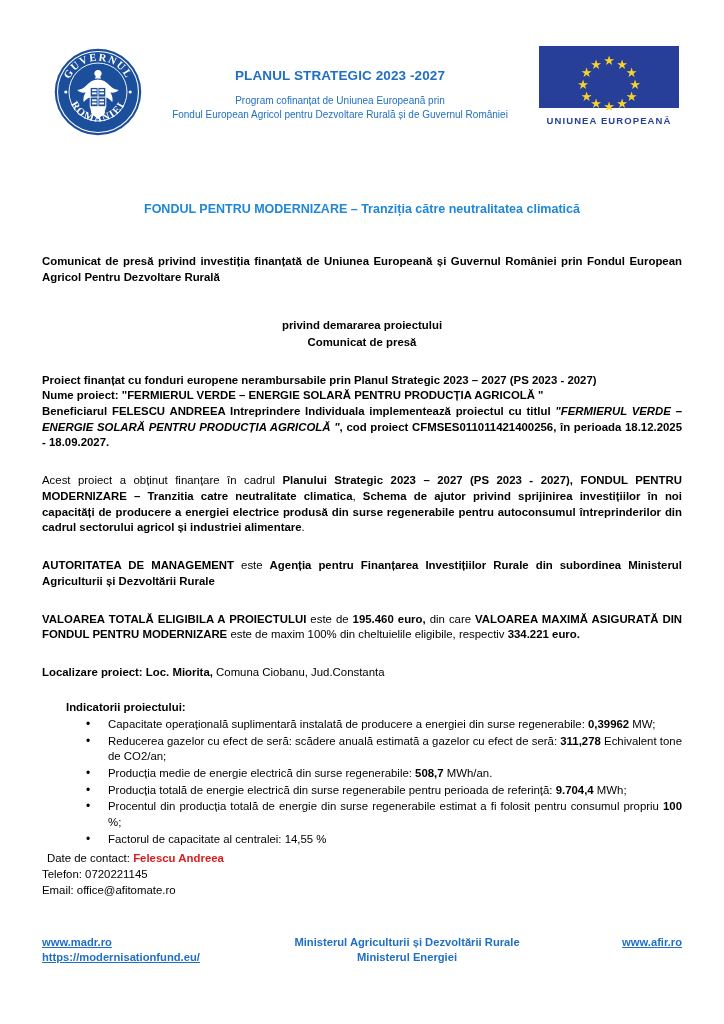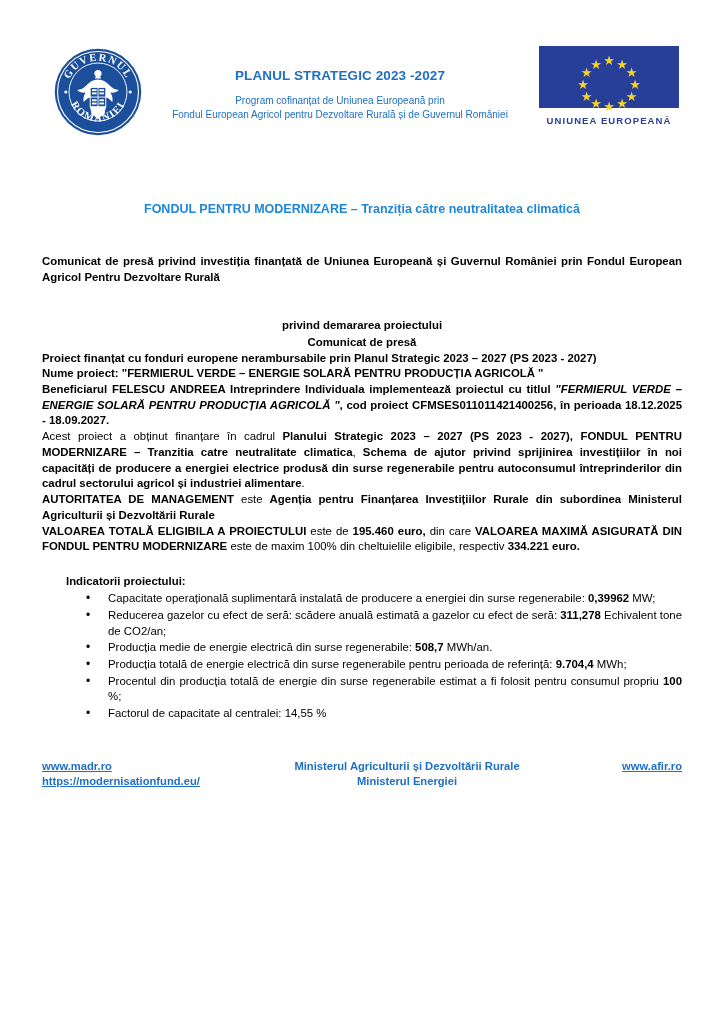--- a/index.html
+++ b/index.html
@@ -97,20 +97,21 @@
     font-weight: bold;
     font-size: 12.5px;
     margin-top: 44px;
   }
 
   
   .para {
     font-size: 11.4px;
     line-height: 1.38;
     text-align: justify;
+    margin-top: 22px;
   }
   .b { font-weight: bold; }
   .bi { font-weight: bold; font-style: italic; }
   .red { color: #E01B1B; font-weight: bold; }
 
   .block-center {
     text-align: center;
     font-size: 11.4px;
     font-weight: bold;
     line-height: 1.45;
@@ -250,21 +251,21 @@
 
   <div class="fond-line">FONDUL PENTRU MODERNIZARE – Tranziția către neutralitatea climatică</div>
 
   <div class="para b" style="margin-top:38px;">Comunicat de presă privind investiția finanțată de Uniunea Europeană și Guvernul României prin Fondul European Agricol Pentru Dezvoltare Rurală</div>
 
   <div class="block-center">
     <div>privind demararea proiectului</div>
     <div>Comunicat de presă</div>
   </div>
 
-  <div class="para-lines" style="">
+  <div class="para-lines" style="margin-top:22px;">
     <div class="b">Proiect finanțat cu fonduri europene nerambursabile prin Planul Strategic 2023 – 2027 (PS 2023 - 2027)</div>
     <div>
       <span class="b">Nume proiect:</span>
       <span class="b">"FERMIERUL VERDE – ENERGIE SOLARĂ PENTRU PRODUCȚIA AGRICOLĂ "</span>
     </div>
     <div style="text-align:justify;">
       <span class="b">Beneficiarul FELESCU ANDREEA Intreprindere Individuala implementează proiectul cu titlul</span>
       <span class="bi">"FERMIERUL VERDE – ENERGIE SOLARĂ PENTRU PRODUCȚIA AGRICOLĂ "</span><span class="b">, cod proiect</span>
       <span class="b">CFMSES011011421400256</span><span class="b">, în perioada</span>
       <span class="b">18.12.2025  - 18.09.2027.</span>
@@ -276,20 +277,23 @@
   </div>
 
   <div class="para">
     <span class="b">AUTORITATEA DE MANAGEMENT</span><span> este </span><span class="b">Agenția pentru Finanțarea Investițiilor Rurale din subordinea Ministerul Agriculturii și Dezvoltării Rurale</span>
   </div>
 
   <div class="para">
     <span class="b">VALOAREA TOTALĂ ELIGIBILA A PROIECTULUI</span><span> este de </span><span class="b">195.460 euro,</span><span> din care </span><span class="b">VALOAREA MAXIMĂ ASIGURATĂ DIN FONDUL PENTRU MODERNIZARE</span><span> este de maxim 100% din cheltuielile eligibile, respectiv </span><span class="b">334.221 euro.</span>
   </div>
 
+  <div class="para">
+    <span class="b">Localizare proiect: Loc. Miorita,</span><span> Comuna Ciobanu, Jud.Constanta</span>
+  </div>
 
   <div class="indicators-head">Indicatorii proiectului:</div>
   <ul class="indicators">
     <li>
       <span class="bullet">•</span><span>Capacitate operațională suplimentară instalată de producere a energiei din surse regenerabile: </span><span class="b">0,39962</span><span> MW;</span>
     </li>
     <li>
       <span class="bullet">•</span><span>Reducerea gazelor cu efect de seră: scădere anuală estimată a gazelor cu efect de seră: </span><span class="b">311,278</span><span>  Echivalent tone de CO2/an;</span>
     </li>
     <li>
@@ -299,20 +303,27 @@
       <span class="bullet">•</span><span>Producția totală de energie electrică din surse regenerabile pentru perioada de referință: </span><span class="b">9.704,4</span><span> MWh;</span>
     </li>
     <li>
       <span class="bullet">•</span><span>Procentul din producția totală de energie din surse regenerabile estimat a fi folosit pentru consumul propriu </span><span class="b">100</span><span> %;</span>
     </li>
     <li>
       <span class="bullet">•</span><span>Factorul de capacitate al centralei: 14,55 %</span><span class="b"></span><span></span>
     </li>
   </ul>
 
+  <div class="contact">
+    <div>
+      <span class="lead">Date de contact</span><span>: </span><span class="red">Felescu Andreea</span>
+    </div>
+    <div>Telefon: 0720221145</div>
+    <div>Email: office@afitomate.ro</div>
+  </div>
 
   <div class="footer">
     <div class="footer-left">
       <a href="#">www.madr.ro</a>
       <a href="#">https://modernisationfund.eu/</a>
     </div>
     <div class="footer-center">
       <div>Ministerul Agriculturii și Dezvoltării Rurale</div>
       <div>Ministerul Energiei</div>
     </div>

